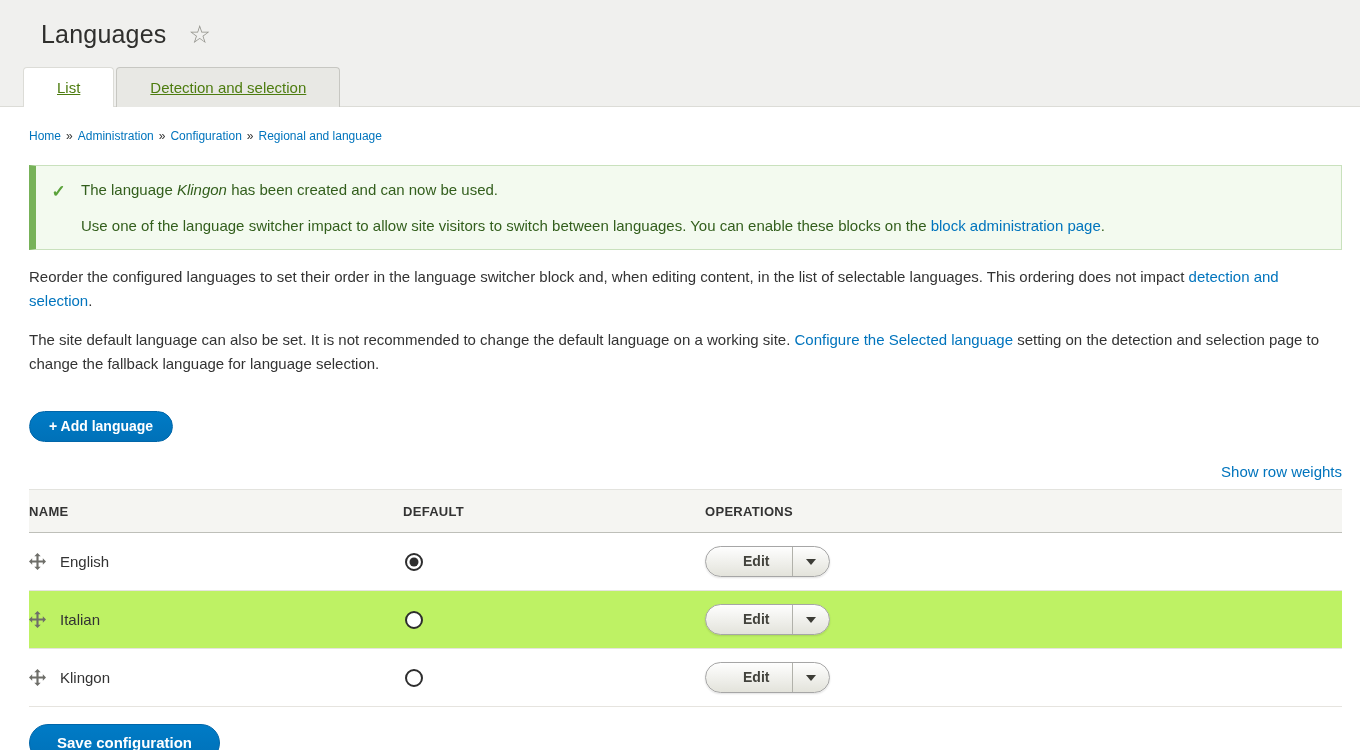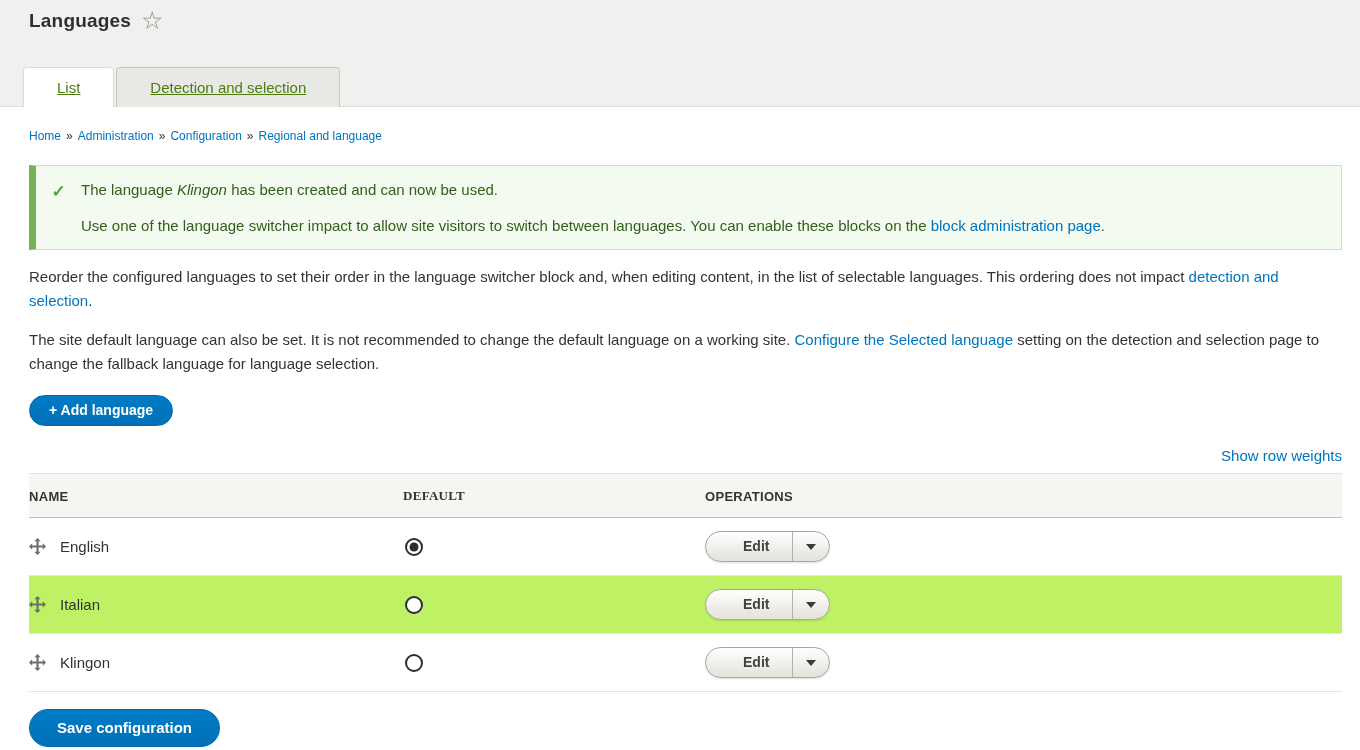--- a/index.html
+++ b/index.html
@@ -17,23 +17,23 @@
     position: relative;
     height: 107px;
     background: #f0f0ee;
     border-bottom: 1px solid #dcdcd7;
   }
   .title-row {
     display: flex; align-items: center; gap: 10px;
     padding: 8px 0 0 29px;
   }
   .page-title {
-    margin: 0;
-    font-size: 19px;
-    font-weight: bold;
+    margin: 12px;
+    font-size: 25px;
+    font-weight: normal;
     color: #2f2f2d;
     letter-spacing: 0.2px;
   }
   .star-icon {
     font-size: 25px;
     line-height: 1;
     color: #8f8f88;
     cursor: pointer;
     user-select: none;
   }
@@ -121,21 +121,21 @@
   .button-primary {
     display: inline-block;
     background: linear-gradient(#007bc6, #0071b8);
     border: 1px solid #0166a9;
     color: #fff;
     font-weight: bold;
     cursor: pointer;
     font-family: "Liberation Sans", sans-serif;
   }
   .add-language {
-    margin-top: 4px;
+    margin-top: 20px;
     font-size: 14px;
     padding: 6px 19px 7px 19px;
     border-radius: 16px;
   }
   .save-configuration {
     margin-top: 17px;
     font-size: 15px;
     padding: 9px 27px 10px 27px;
     border-radius: 19px;
   }
@@ -161,21 +161,21 @@
     text-align: left;
     font-size: 13px;
     font-weight: bold;
     color: #333;
     padding: 14px 0 13px 0;
     border-top: 1px solid #e3e3de;
     border-bottom: 1px solid #bebfb9;
     letter-spacing: 0.3px;
   }
   th.col-name { width: 374px; padding-left: 15px; }
-  th.col-default { width: 302px; font-family: Liberation Serif, serif; }
+  th.col-default { width: 302px; }
   table.languages td {
     padding: 13px 0;
     border-bottom: 1px solid #e6e4df;
     vertical-align: middle;
   }
   td.cell-name { padding-left: 15px; }
   tr.stripe td { background: #bef264; }
 
   .name-wrap { display: flex; align-items: center; gap: 14px; }
   .drag-handle { display: inline-flex; cursor: move; }

